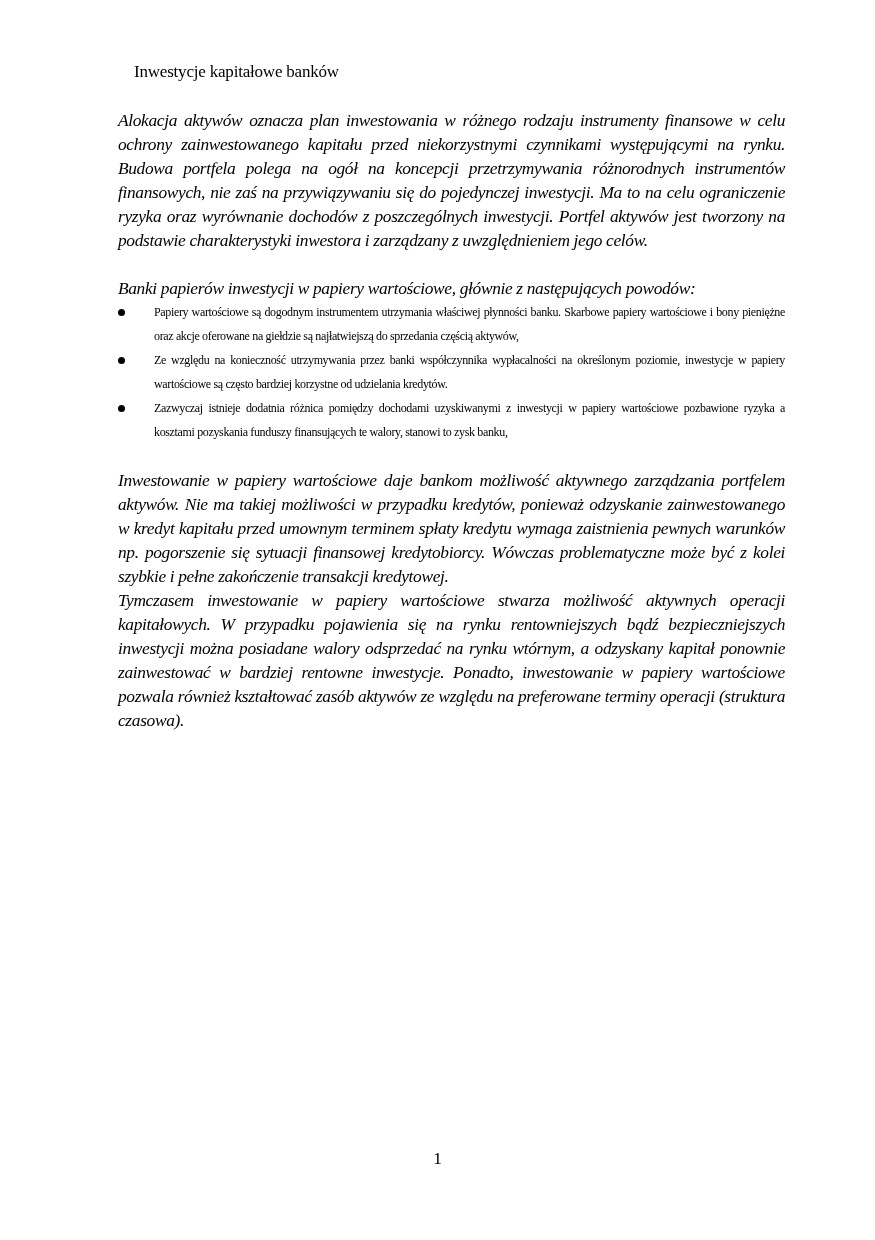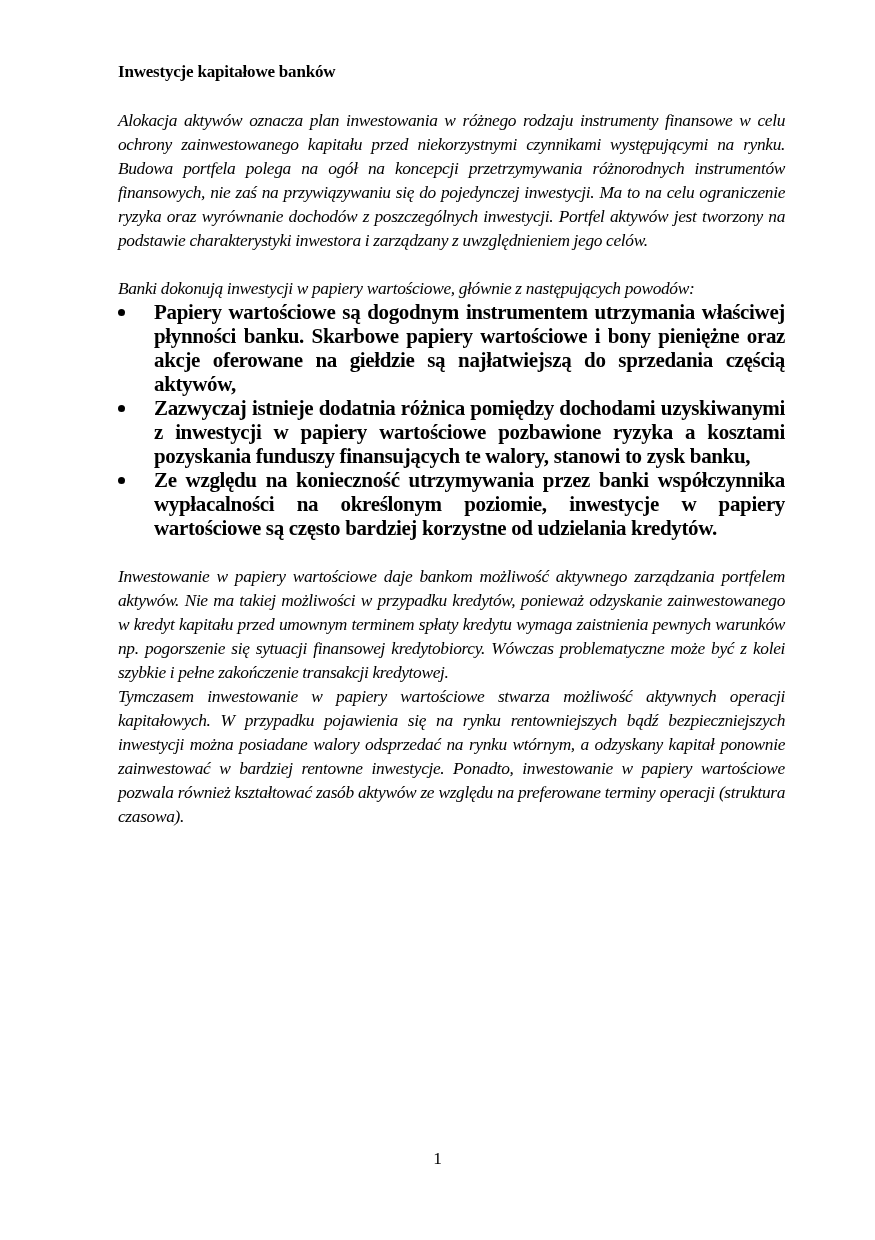--- a/index.html
+++ b/index.html
@@ -15,24 +15,24 @@
     font-family: "Liberation Serif", "DejaVu Serif", serif;
     color: #000000;
   }
   .page {
     position: absolute;
     left: 118px;
     top: 60px;
     width: 667px;
   }
   .doc-title {
-    font-weight: bold;
+    font-weight: normal;
     font-size: 17px;
     line-height: 24px;
-    margin: 0 0 24px 0;
+    margin: 0 0 24px 16px;
     letter-spacing: -0.2px;
   }
   p {
     margin: 0;
     font-size: 17.4px;
     line-height: 24px;
     text-align: justify;
     letter-spacing: -0.35px;
     word-spacing: 0px;
     font-style: italic;
@@ -40,25 +40,24 @@
   .gap { height: 24px; }
   .gap2 { height: 48px; }
   ul.bullets {
     list-style: none;
     margin: 0;
     padding: 0;
   }
   ul.bullets li {
     position: relative;
     padding-left: 36px;
-    font-size: 21px;
+    font-size: 12px;
     line-height: 24px;
     text-align: justify;
     letter-spacing: -0.35px;
-    font-weight: bold;
   }
   ul.bullets li .bullet-icon {
     position: absolute;
     left: 0;
     top: 9px;
     width: 7px;
     height: 7px;
     border-radius: 50%;
     background: #000;
   }
@@ -75,34 +74,34 @@
 </head>
 <body>
 
 <div class="page">
   <div class="doc-title">Inwestycje kapitałowe banków</div>
 
   <p>Alokacja aktywów oznacza plan inwestowania w różnego rodzaju instrumenty finansowe w celu ochrony zainwestowanego kapitału przed niekorzystnymi czynnikami występującymi na rynku. Budowa portfela polega na ogół na koncepcji przetrzymywania różnorodnych instrumentów finansowych, nie zaś na przywiązywaniu się do pojedynczej inwestycji. Ma to na celu ograniczenie ryzyka oraz wyrównanie dochodów z poszczególnych inwestycji. Portfel aktywów jest tworzony na podstawie charakterystyki inwestora i zarządzany z uwzględnieniem jego celów.</p>
 
   <div class="gap"></div>
 
-  <p>Banki dokonują inwestycji w papiery wartościowe, głównie z następujących powodów:</p>
+  <p>Banki papierów inwestycji w papiery wartościowe, głównie z następujących powodów:</p>
 
   <ul class="bullets">
     <li>
       <span class="bullet-icon"></span>
       <span>Papiery wartościowe są dogodnym instrumentem utrzymania właściwej płynności banku. Skarbowe papiery wartościowe i bony pieniężne oraz akcje oferowane na giełdzie są najłatwiejszą do sprzedania częścią aktywów,</span>
     </li>
     <li>
       <span class="bullet-icon"></span>
-      <span>Zazwyczaj istnieje dodatnia różnica pomiędzy dochodami uzyskiwanymi z inwestycji w papiery wartościowe pozbawione ryzyka a kosztami pozyskania funduszy finansujących te walory, stanowi to zysk banku,</span>
+      <span>Ze względu na konieczność utrzymywania przez banki współczynnika wypłacalności na określonym poziomie, inwestycje w papiery wartościowe są często bardziej korzystne od udzielania kredytów.</span>
     </li>
     <li>
       <span class="bullet-icon"></span>
-      <span>Ze względu na konieczność utrzymywania przez banki współczynnika wypłacalności na określonym poziomie, inwestycje w papiery wartościowe są często bardziej korzystne od udzielania kredytów.</span>
+      <span>Zazwyczaj istnieje dodatnia różnica pomiędzy dochodami uzyskiwanymi z inwestycji w papiery wartościowe pozbawione ryzyka a kosztami pozyskania funduszy finansujących te walory, stanowi to zysk banku,</span>
     </li>
   </ul>
 
   <div class="gap"></div>
 
   <p>Inwestowanie w papiery wartościowe daje bankom możliwość aktywnego zarządzania portfelem aktywów. Nie ma takiej możliwości w przypadku kredytów, ponieważ odzyskanie zainwestowanego w kredyt kapitału przed umownym terminem spłaty kredytu wymaga zaistnienia pewnych warunków np. pogorszenie się sytuacji finansowej kredytobiorcy. Wówczas problematyczne może być z kolei szybkie i pełne zakończenie transakcji kredytowej.</p>
 
   <p>Tymczasem inwestowanie w papiery wartościowe stwarza możliwość aktywnych operacji kapitałowych. W przypadku pojawienia się na rynku rentowniejszych bądź bezpieczniejszych inwestycji można posiadane walory odsprzedać na rynku wtórnym, a odzyskany kapitał ponownie zainwestować w bardziej rentowne inwestycje. Ponadto, inwestowanie w papiery wartościowe pozwala również kształtować zasób aktywów ze względu na preferowane terminy operacji (struktura czasowa).</p>
 
   <div class="gap2"></div>

